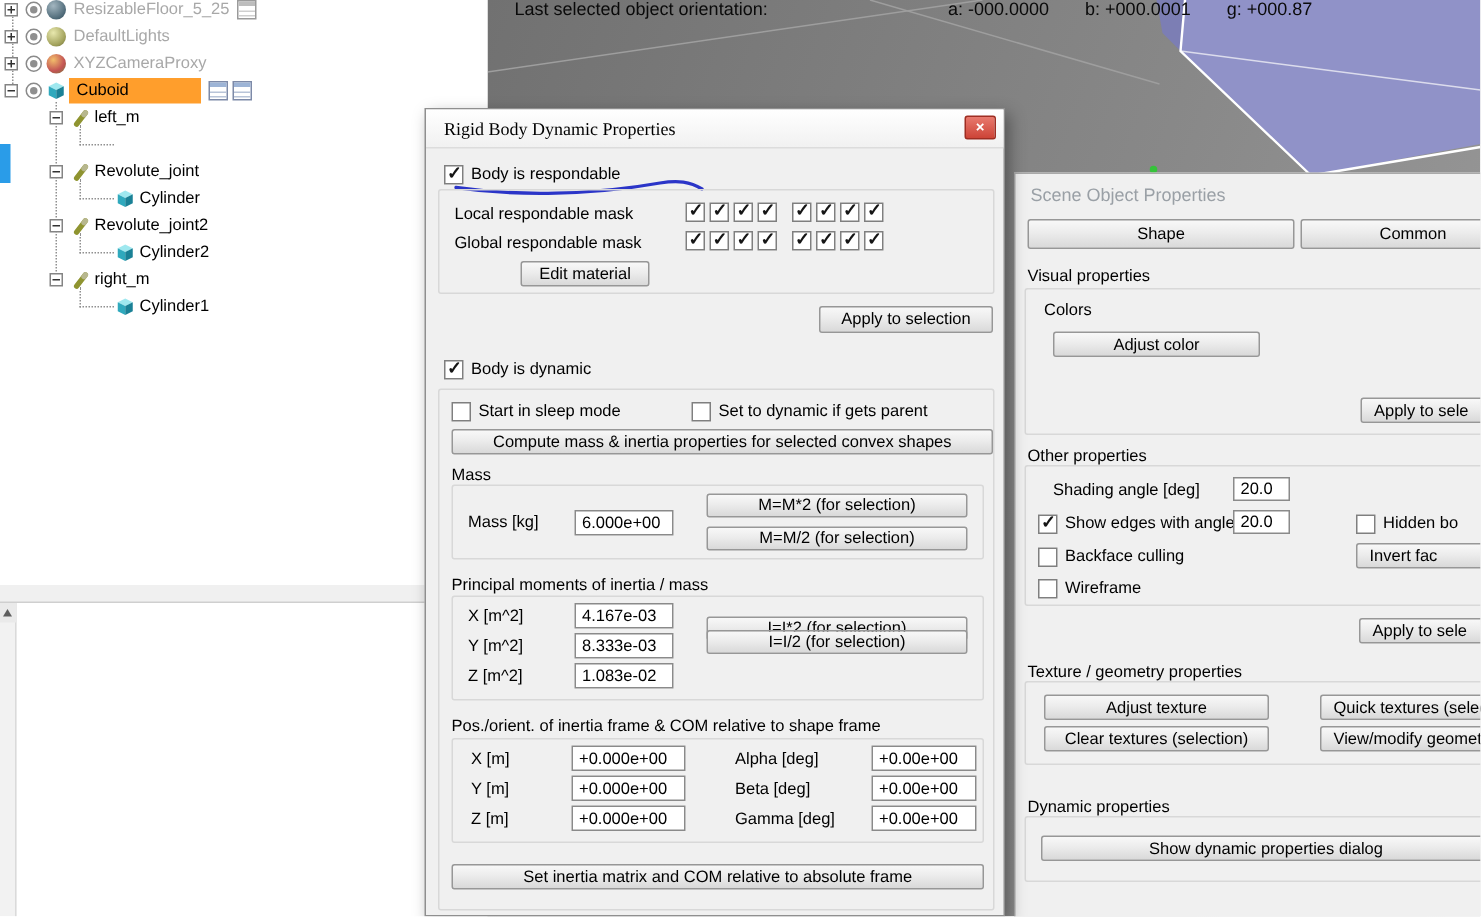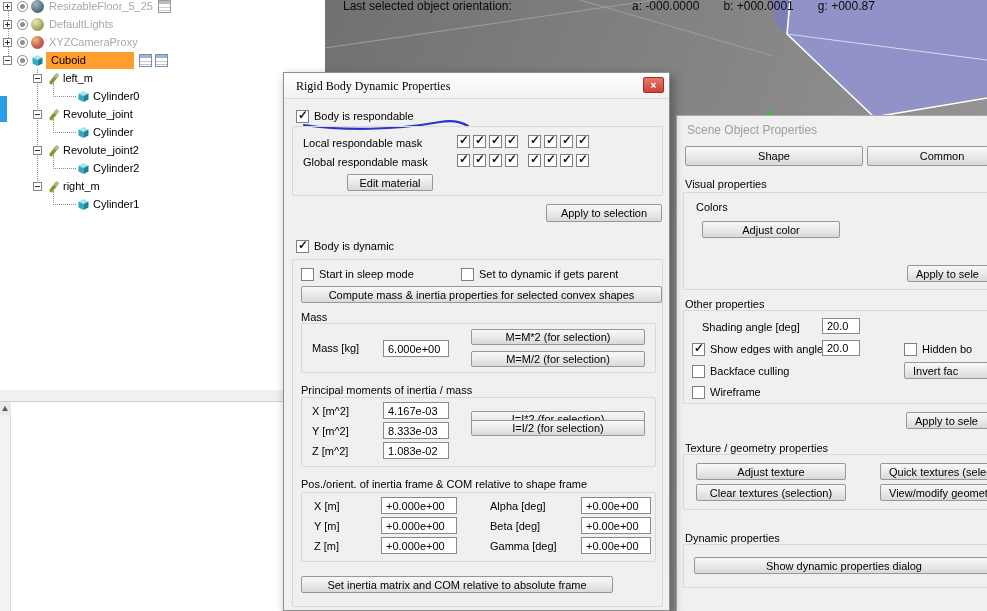--- a/index.html
+++ b/index.html
@@ -153,30 +153,20 @@
       <span class="icon" style="left:47px">
         <svg width="14" height="14" viewBox="0 0 14 14">
             <g transform="rotate(38 7 7)">
               <rect x="5.2" y="0.5" width="3.6" height="13" rx="1.8" fill="#8f9430"></rect>
               <rect x="5.2" y="0.5" width="3.6" height="5" rx="1.8" fill="#b7b78e"></rect>
             </g>
           </svg>
       </span>
       <span class="tlabel" style="left:63px">left_m</span>
     </div>
-    <div class="trow" style="top:88px">
-      <span class="icon" style="left:77px">
-        <svg width="13" height="13" viewBox="0 0 13 13">
-            <polygon points="1.5,3.5 6.5,1 11.5,3.5 6.5,6" fill="#9fe8ef"></polygon>
-            <polygon points="1.5,3.5 6.5,6 6.5,12 1.5,9.5" fill="#2fa9bd"></polygon>
-            <polygon points="11.5,3.5 6.5,6 6.5,12 11.5,9.5" fill="#1a8196"></polygon>
-          </svg>
-      </span>
-      <span class="tlabel" style="left:93px">Cylinder0</span>
-    </div>
     <div class="trow" style="top:106px">
       <span class="exp minus" style="left:33px"></span>
       <span class="icon" style="left:47px">
         <svg width="14" height="14" viewBox="0 0 14 14">
             <g transform="rotate(38 7 7)">
               <rect x="5.2" y="0.5" width="3.6" height="13" rx="1.8" fill="#8f9430"></rect>
               <rect x="5.2" y="0.5" width="3.6" height="5" rx="1.8" fill="#b7b78e"></rect>
             </g>
           </svg>
       </span>
@@ -386,17 +376,17 @@
         <span class="lbl" style="left:12px; top:27px">Y [m]</span>
         <span class="field" style="left:79px; top:24px; width:76px">+0.000e+00</span>
         <span class="lbl" style="left:188px; top:27px">Beta [deg]</span>
         <span class="field" style="left:279px; top:24px; width:70px">+0.00e+00</span>
         <span class="lbl" style="left:12px; top:47px">Z [m]</span>
         <span class="field" style="left:79px; top:44px; width:76px">+0.000e+00</span>
         <span class="lbl" style="left:188px; top:47px">Gamma [deg]</span>
         <span class="field" style="left:279px; top:44px; width:70px">+0.00e+00</span>
       </div>
 
-      <span class="btn" style="left:8px; top:316px; width:312px; height:17px">Set inertia matrix and COM relative to absolute frame</span>
+      <span class="btn" style="left:8px; top:316px; width:355px; height:17px">Set inertia matrix and COM relative to absolute frame</span>
     </div>
   </div>
 
 </div>
 
 </body></html>

